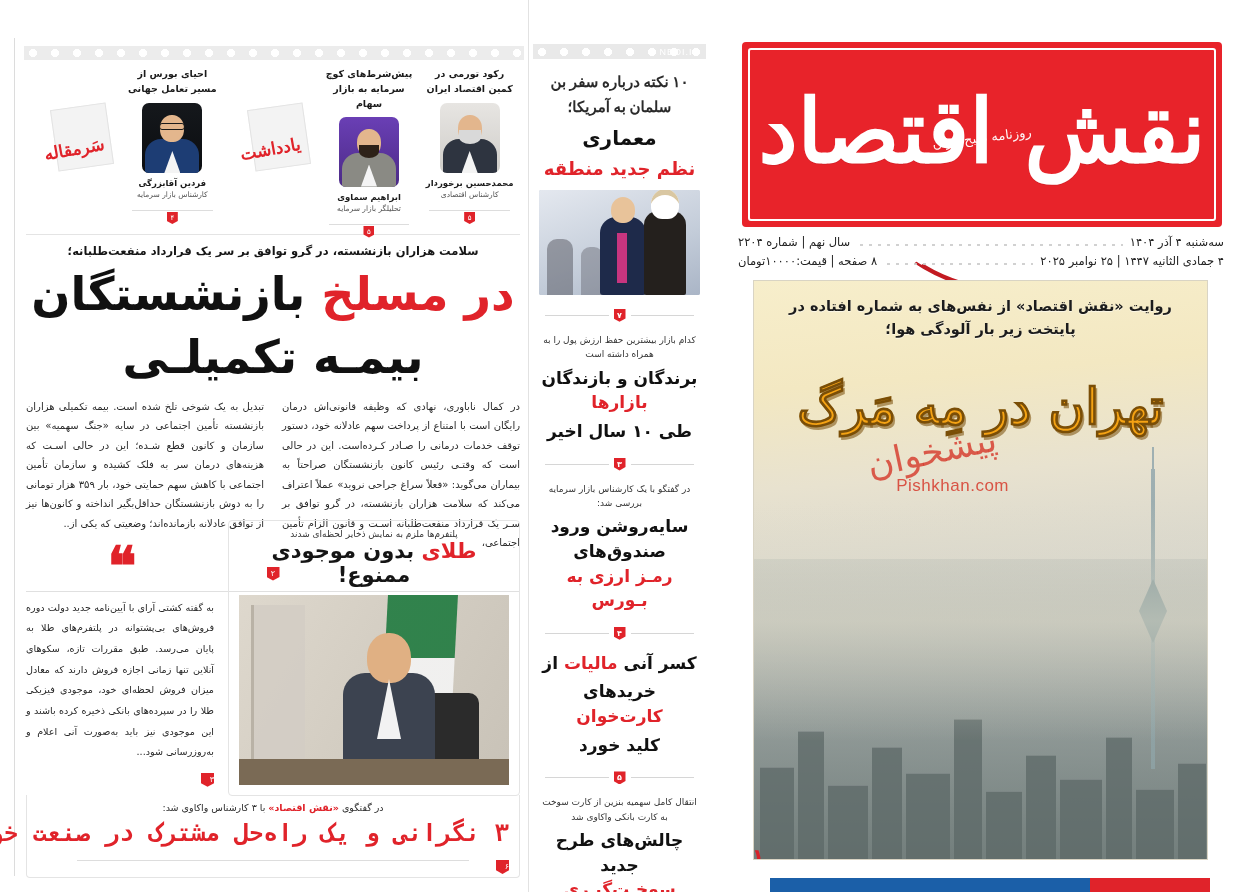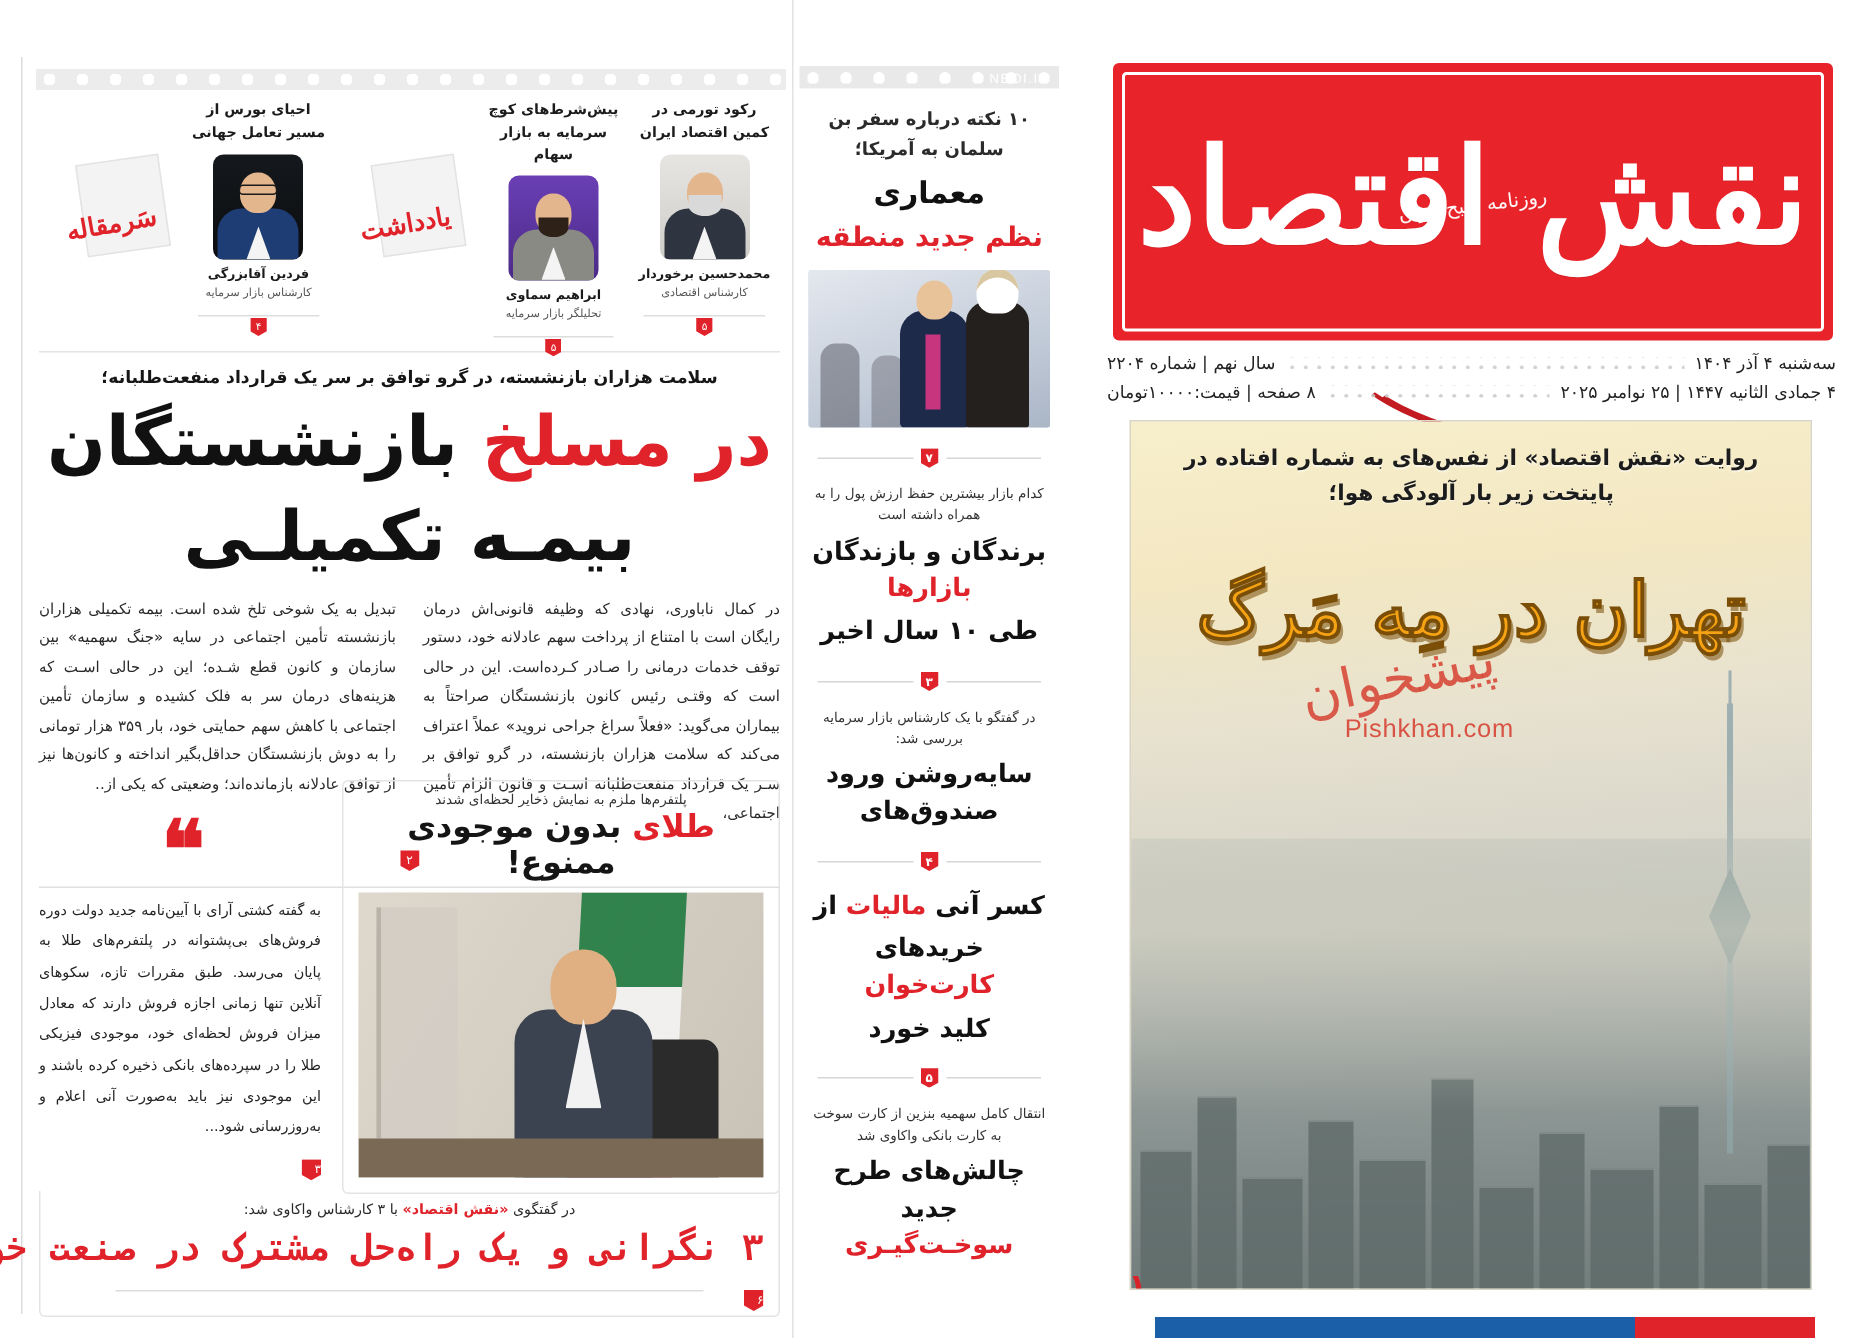--- a/index.html
+++ b/index.html
@@ -187,22 +187,22 @@
     font-family: "Liberation Sans", sans-serif;
     direction: ltr;
   }
   .punch {
     position: absolute; top: 44px; right: 4px; left: 4px; height: 15px;
     background-image: radial-gradient(circle 4px at 9px 8px, #ffffff 99%, transparent 100%);
     background-size: 22px 15px;
   }
   .mid-stack { position: absolute; top: 70px; right: 10px; left: 10px; }
   .mid-kicker {
-    text-align: center; font-size: 12px; color: #2b2b2b;
-    line-height: 1.65; direction: rtl; font-weight: 600;
+    text-align: center; font-size: 15px; color: #2b2b2b;
+    line-height: 1.65; direction: rtl; font-weight: 600; font-family: Liberation Serif, serif;
   }
   .mid-head {
     text-align: center; font-size: 20px; font-weight: 700;
     color: #111; line-height: 1.35; direction: rtl; margin-top: 5px;
   }
   .mid-head.red { color: #E0232A; font-size: 18px; }
   .mid-photo {
     margin-top: 9px; width: 100%; height: 105px;
     border-radius: 2px; overflow: hidden; position: relative;
     background: linear-gradient(#cfd6e2, #b8c2d2);
@@ -548,20 +548,21 @@
         <div class="h"><span>برندگان و بازندگان </span><em>بازارها</em></div>
         <div class="h">طی ۱۰ سال اخیر</div>
         <div class="divider">
           <span class="tag"><i>۳</i></span>
         </div>
       </div>
 
       <div class="mid-item">
         <div class="k">در گفتگو با یک کارشناس بازار سرمایه بررسی شد:</div>
         <div class="h">سایه‌روشن ورود صندوق‌های</div>
+        <div class="h2">رمـز ارزی به بـورس</div>
         <div class="divider">
           <span class="tag"><i>۴</i></span>
         </div>
       </div>
 
       <div class="mid-item">
         <div class="h"><span>کسر آنی </span><em>مالیات</em><span> از</span></div>
         <div class="h"><span>خریدهای </span><em>کارت‌خوان</em></div>
         <div class="h">کلید خورد</div>
         <div class="divider">

